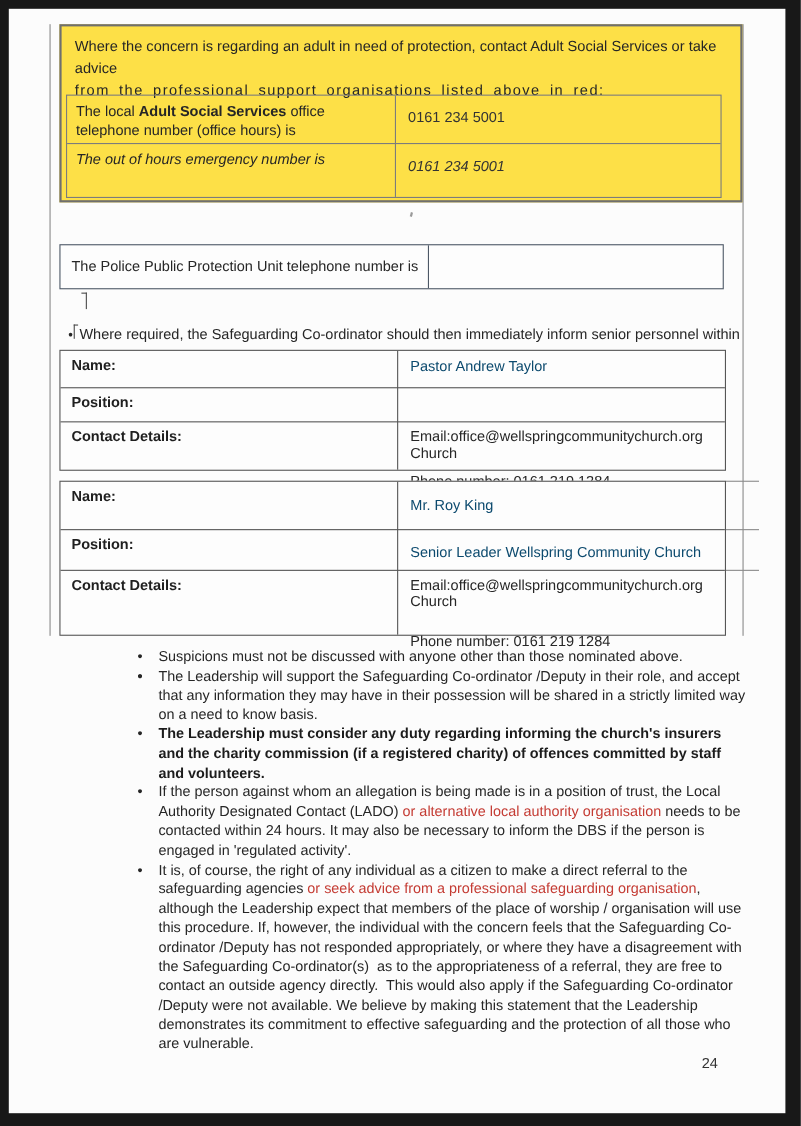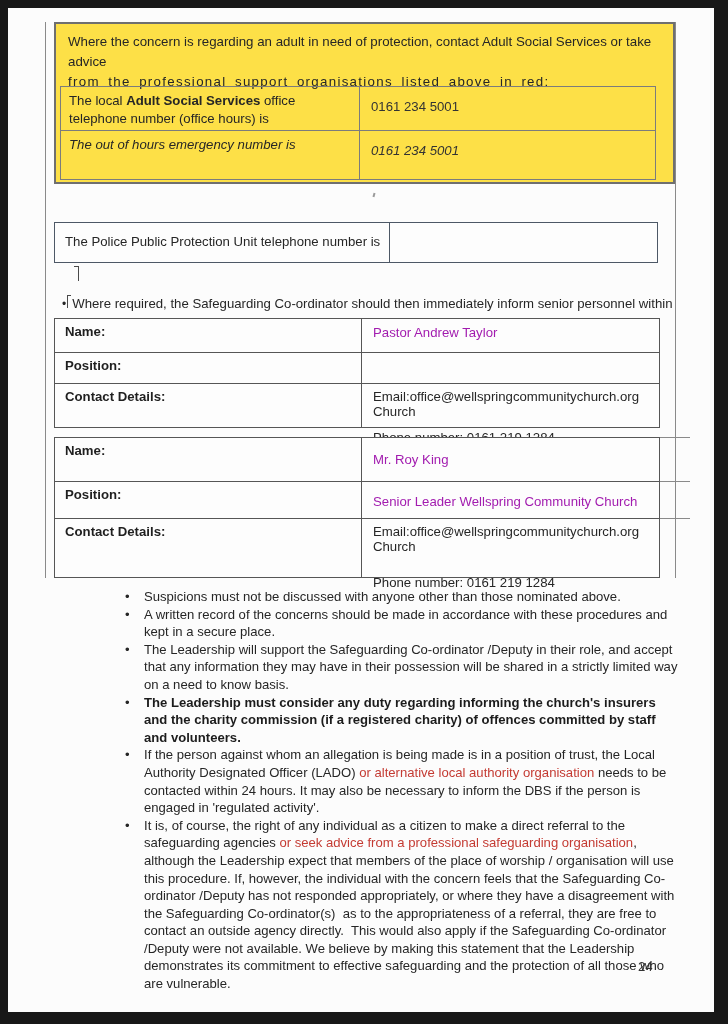--- a/index.html
+++ b/index.html
@@ -49,21 +49,21 @@
   .cursor-inline .bar{position:absolute;left:1px;top:-2px;width:4px;height:1px;background:#4a4a4a;}
   
   .inform{position:absolute;left:54px;top:276px;width:628px;font-size:13.2px;line-height:19px;color:#262626;margin-top:10px;}
   .inform .b{font-size:12px;}
   
   .ptable{position:absolute;left:46px;width:606px;border:1.5px solid #565656;box-sizing:border-box;background:#fdfdfd;}
   .ptable .prow{position:absolute;left:0;width:100%;box-sizing:border-box;border-bottom:1.5px solid #565656;}
   .ptable .prow.last{border-bottom:none;}
   .ptable .col-div{position:absolute;left:306px;top:0;bottom:0;width:1px;background:#565656;}
   .plabel{position:absolute;left:10px;top:5px;font-size:13.2px;font-weight:700;color:#1f1f1f;}
-  .pvalue{position:absolute;left:318px;font-size:13.2px;color:#a21caf;}
+  .pvalue{position:absolute;left:318px;font-size:13.2px;color:#0c4a6e;}
   .contact-lines{position:absolute;left:318px;top:0;font-size:13.2px;color:#262626;}
   .contact-lines .line{display:block;}
   
   .bullets{position:absolute;left:117px;top:580px;width:554px;font-size:13.1px;line-height:17.6px;color:#262626;}
   .bullets .bi{position:relative;padding-left:19px;margin:0;}
   .bullets .marker{position:absolute;left:0;top:0;}
   .bullets .t{white-space:pre-wrap;}
   .bullets .red{color:#c43b33;text-align:right;}
   .bullets .bold .t{font-weight:700;color:#1c1c1c;}
   .pageno{position:absolute;left:590px;top:951px;font-size:13.2px;color:#333;padding-left:40px;}
@@ -154,33 +154,33 @@
     </div>
   </div>
 
   <div class="bullets">
     <div class="bi">
       <span class="marker">•</span>
       <span class="t">Suspicions must not be discussed with anyone other than those nominated above.</span><span class="t red"></span><span class="t"></span>
     </div>
     <div class="bi">
       <span class="marker">•</span>
-      <span class="t">A written record of the concerns should be made in accordance with these procedures and kept in a secure place.</span><span class="t red"></span><span class="t"></span>
+      <span class="t red"></span><span class="t"></span>
     </div>
     <div class="bi">
       <span class="marker">•</span>
       <span class="t">The Leadership will support the Safeguarding Co-ordinator /Deputy in their role, and accept that any information they may have in their possession will be shared in a strictly limited way on a need to know basis.</span><span class="t red"></span><span class="t"></span>
     </div>
     <div class="bi bold">
       <span class="marker">•</span>
       <span class="t">The Leadership must consider any duty regarding informing the church's insurers and the charity commission (if a registered charity) of offences committed by staff and volunteers.</span><span class="t red"></span><span class="t"></span>
     </div>
     <div class="bi">
       <span class="marker">•</span>
-      <span class="t">If the person against whom an allegation is being made is in a position of trust, the Local Authority Designated Officer (LADO) </span><span class="t red">or alternative local authority organisation</span><span class="t"> needs to be contacted within 24 hours. It may also be necessary to inform the DBS if the person is engaged in 'regulated activity'.</span>
+      <span class="t">If the person against whom an allegation is being made is in a position of trust, the Local Authority Designated Contact (LADO) </span><span class="t red">or alternative local authority organisation</span><span class="t"> needs to be contacted within 24 hours. It may also be necessary to inform the DBS if the person is engaged in 'regulated activity'.</span>
     </div>
     <div class="bi">
       <span class="marker">•</span>
       <span class="t">It is, of course, the right of any individual as a citizen to make a direct referral to the safeguarding agencies </span><span class="t red">or seek advice from a professional safeguarding organisation</span><span class="t">, although the Leadership expect that members of the place of worship / organisation will use this procedure. If, however, the individual with the concern feels that the Safeguarding Co-ordinator /Deputy has not responded appropriately, or where they have a disagreement with the Safeguarding Co-ordinator(s)  as to the appropriateness of a referral, they are free to contact an outside agency directly.  This would also apply if the Safeguarding Co-ordinator /Deputy were not available. We believe by making this statement that the Leadership demonstrates its commitment to effective safeguarding and the protection of all those who are vulnerable.</span>
     </div>
   </div>
 
   <div class="pageno">24</div>
 
 </div>

